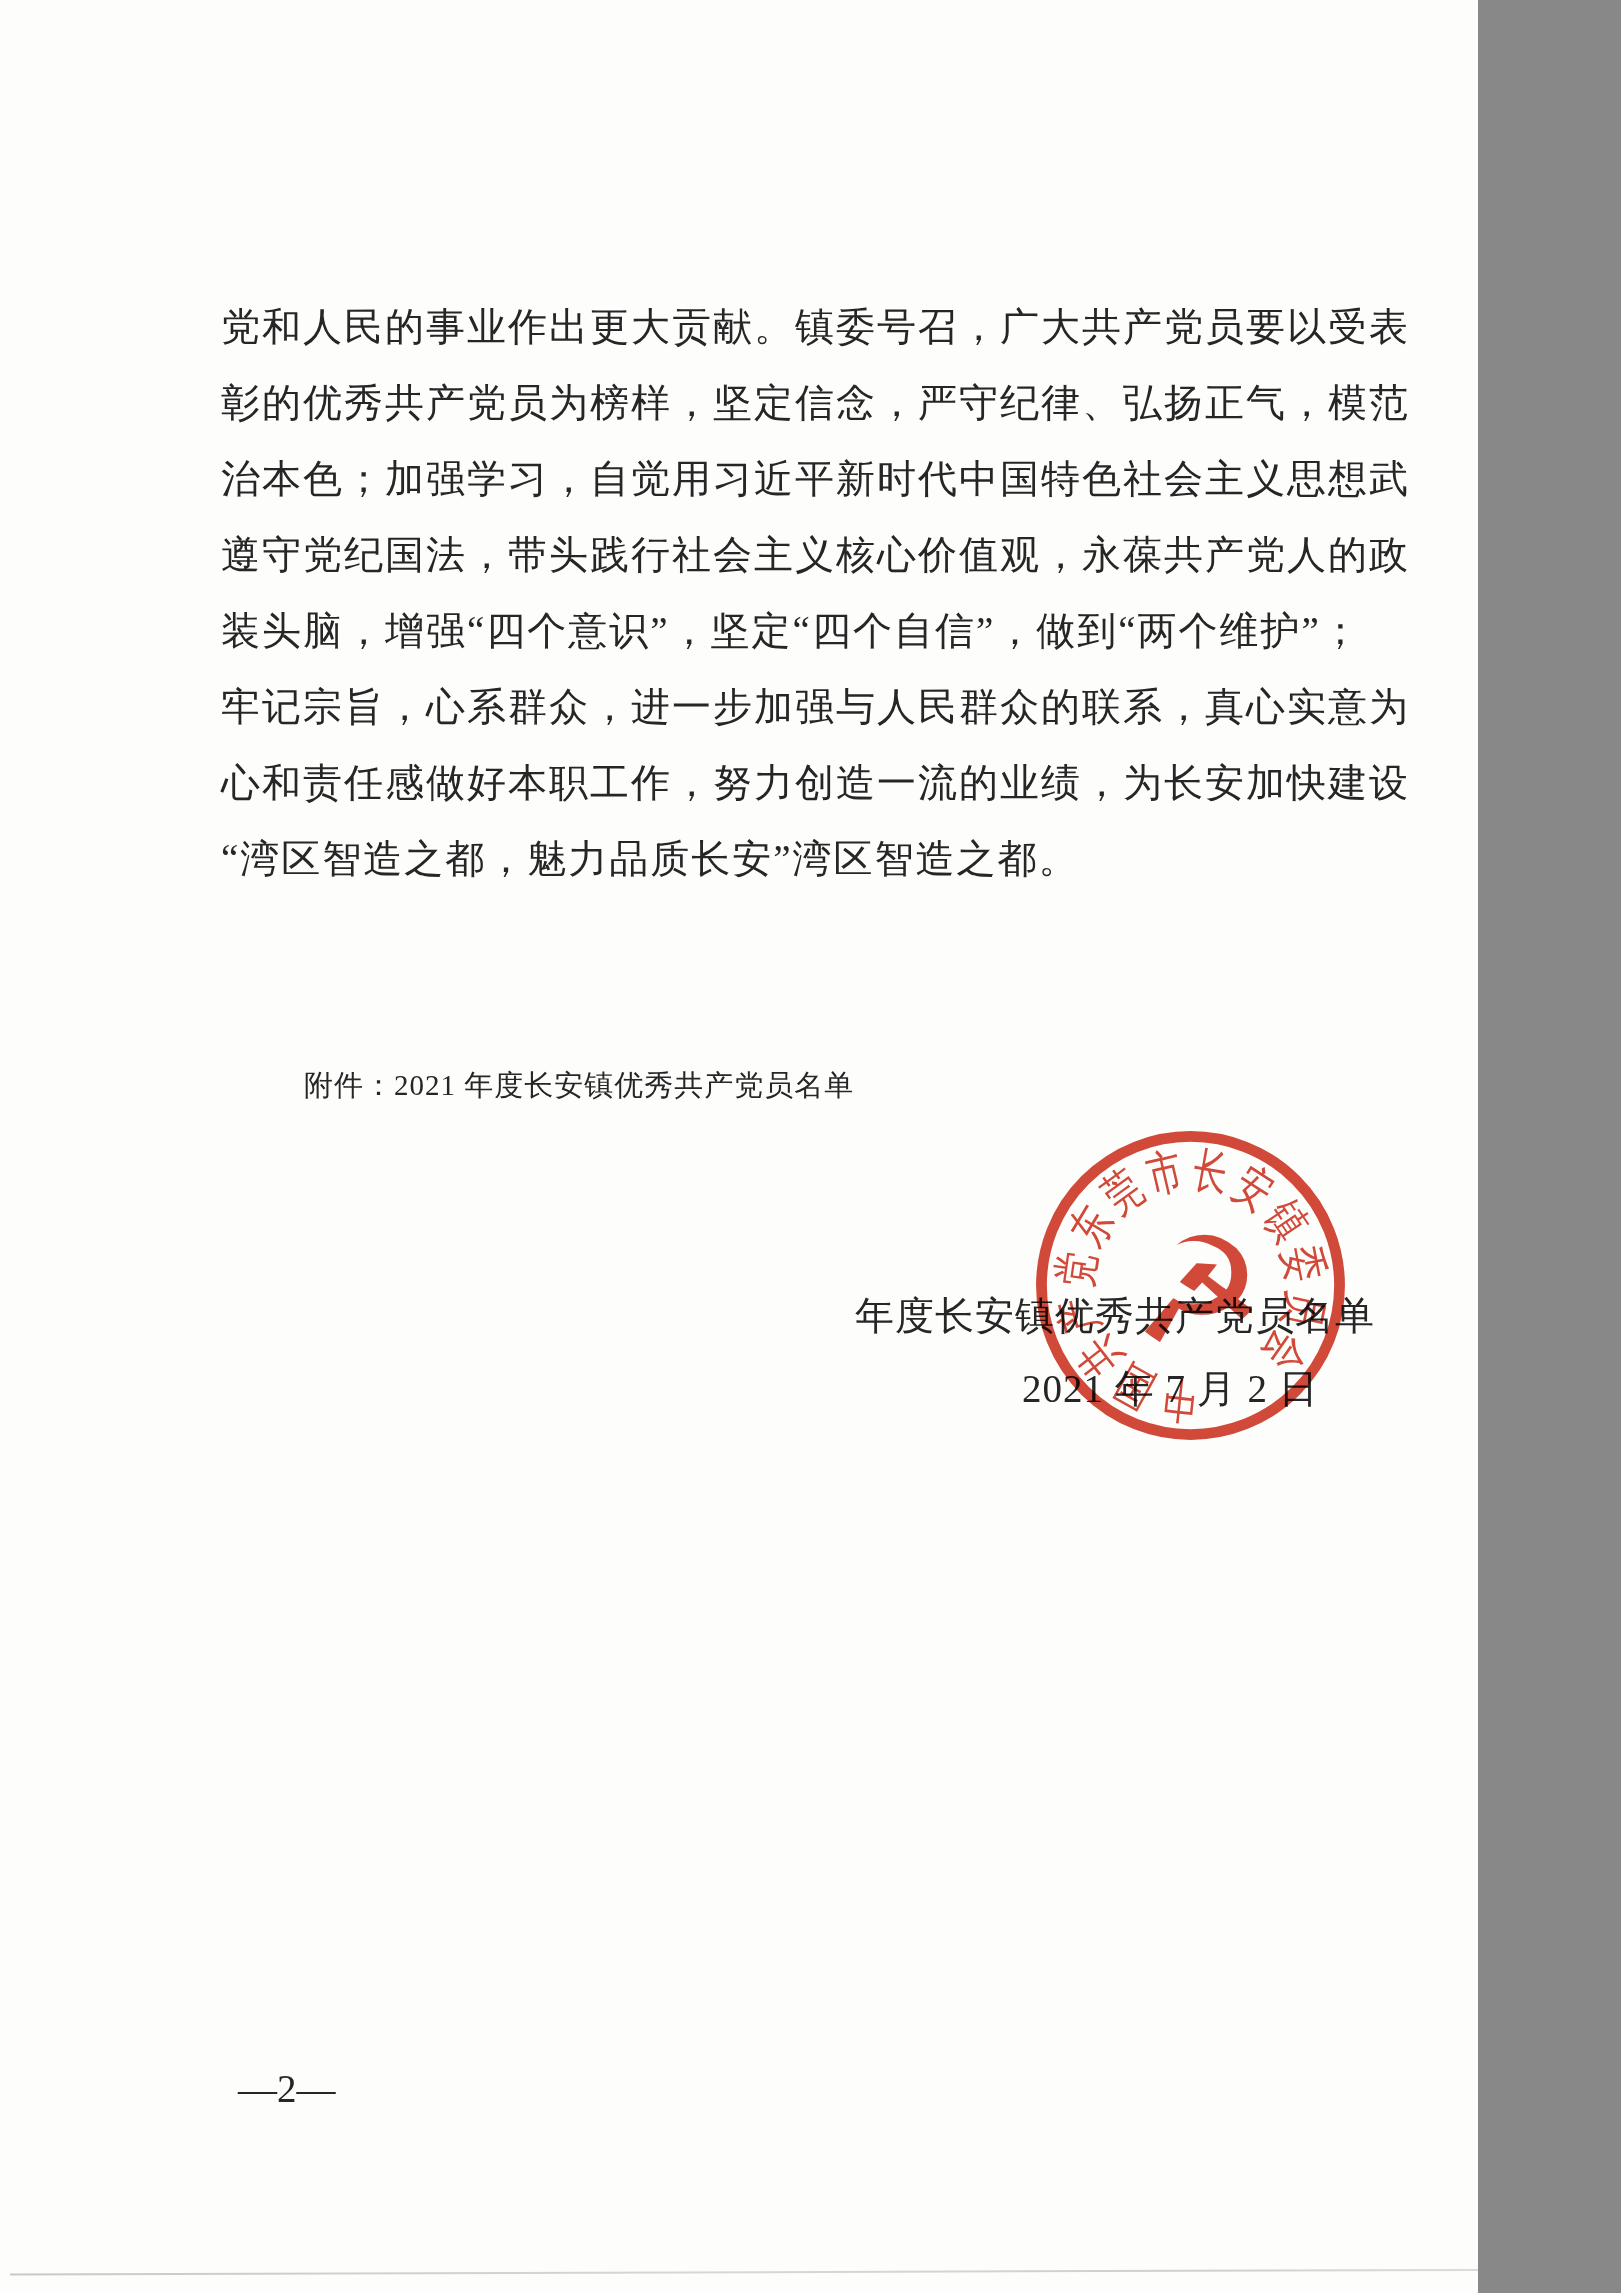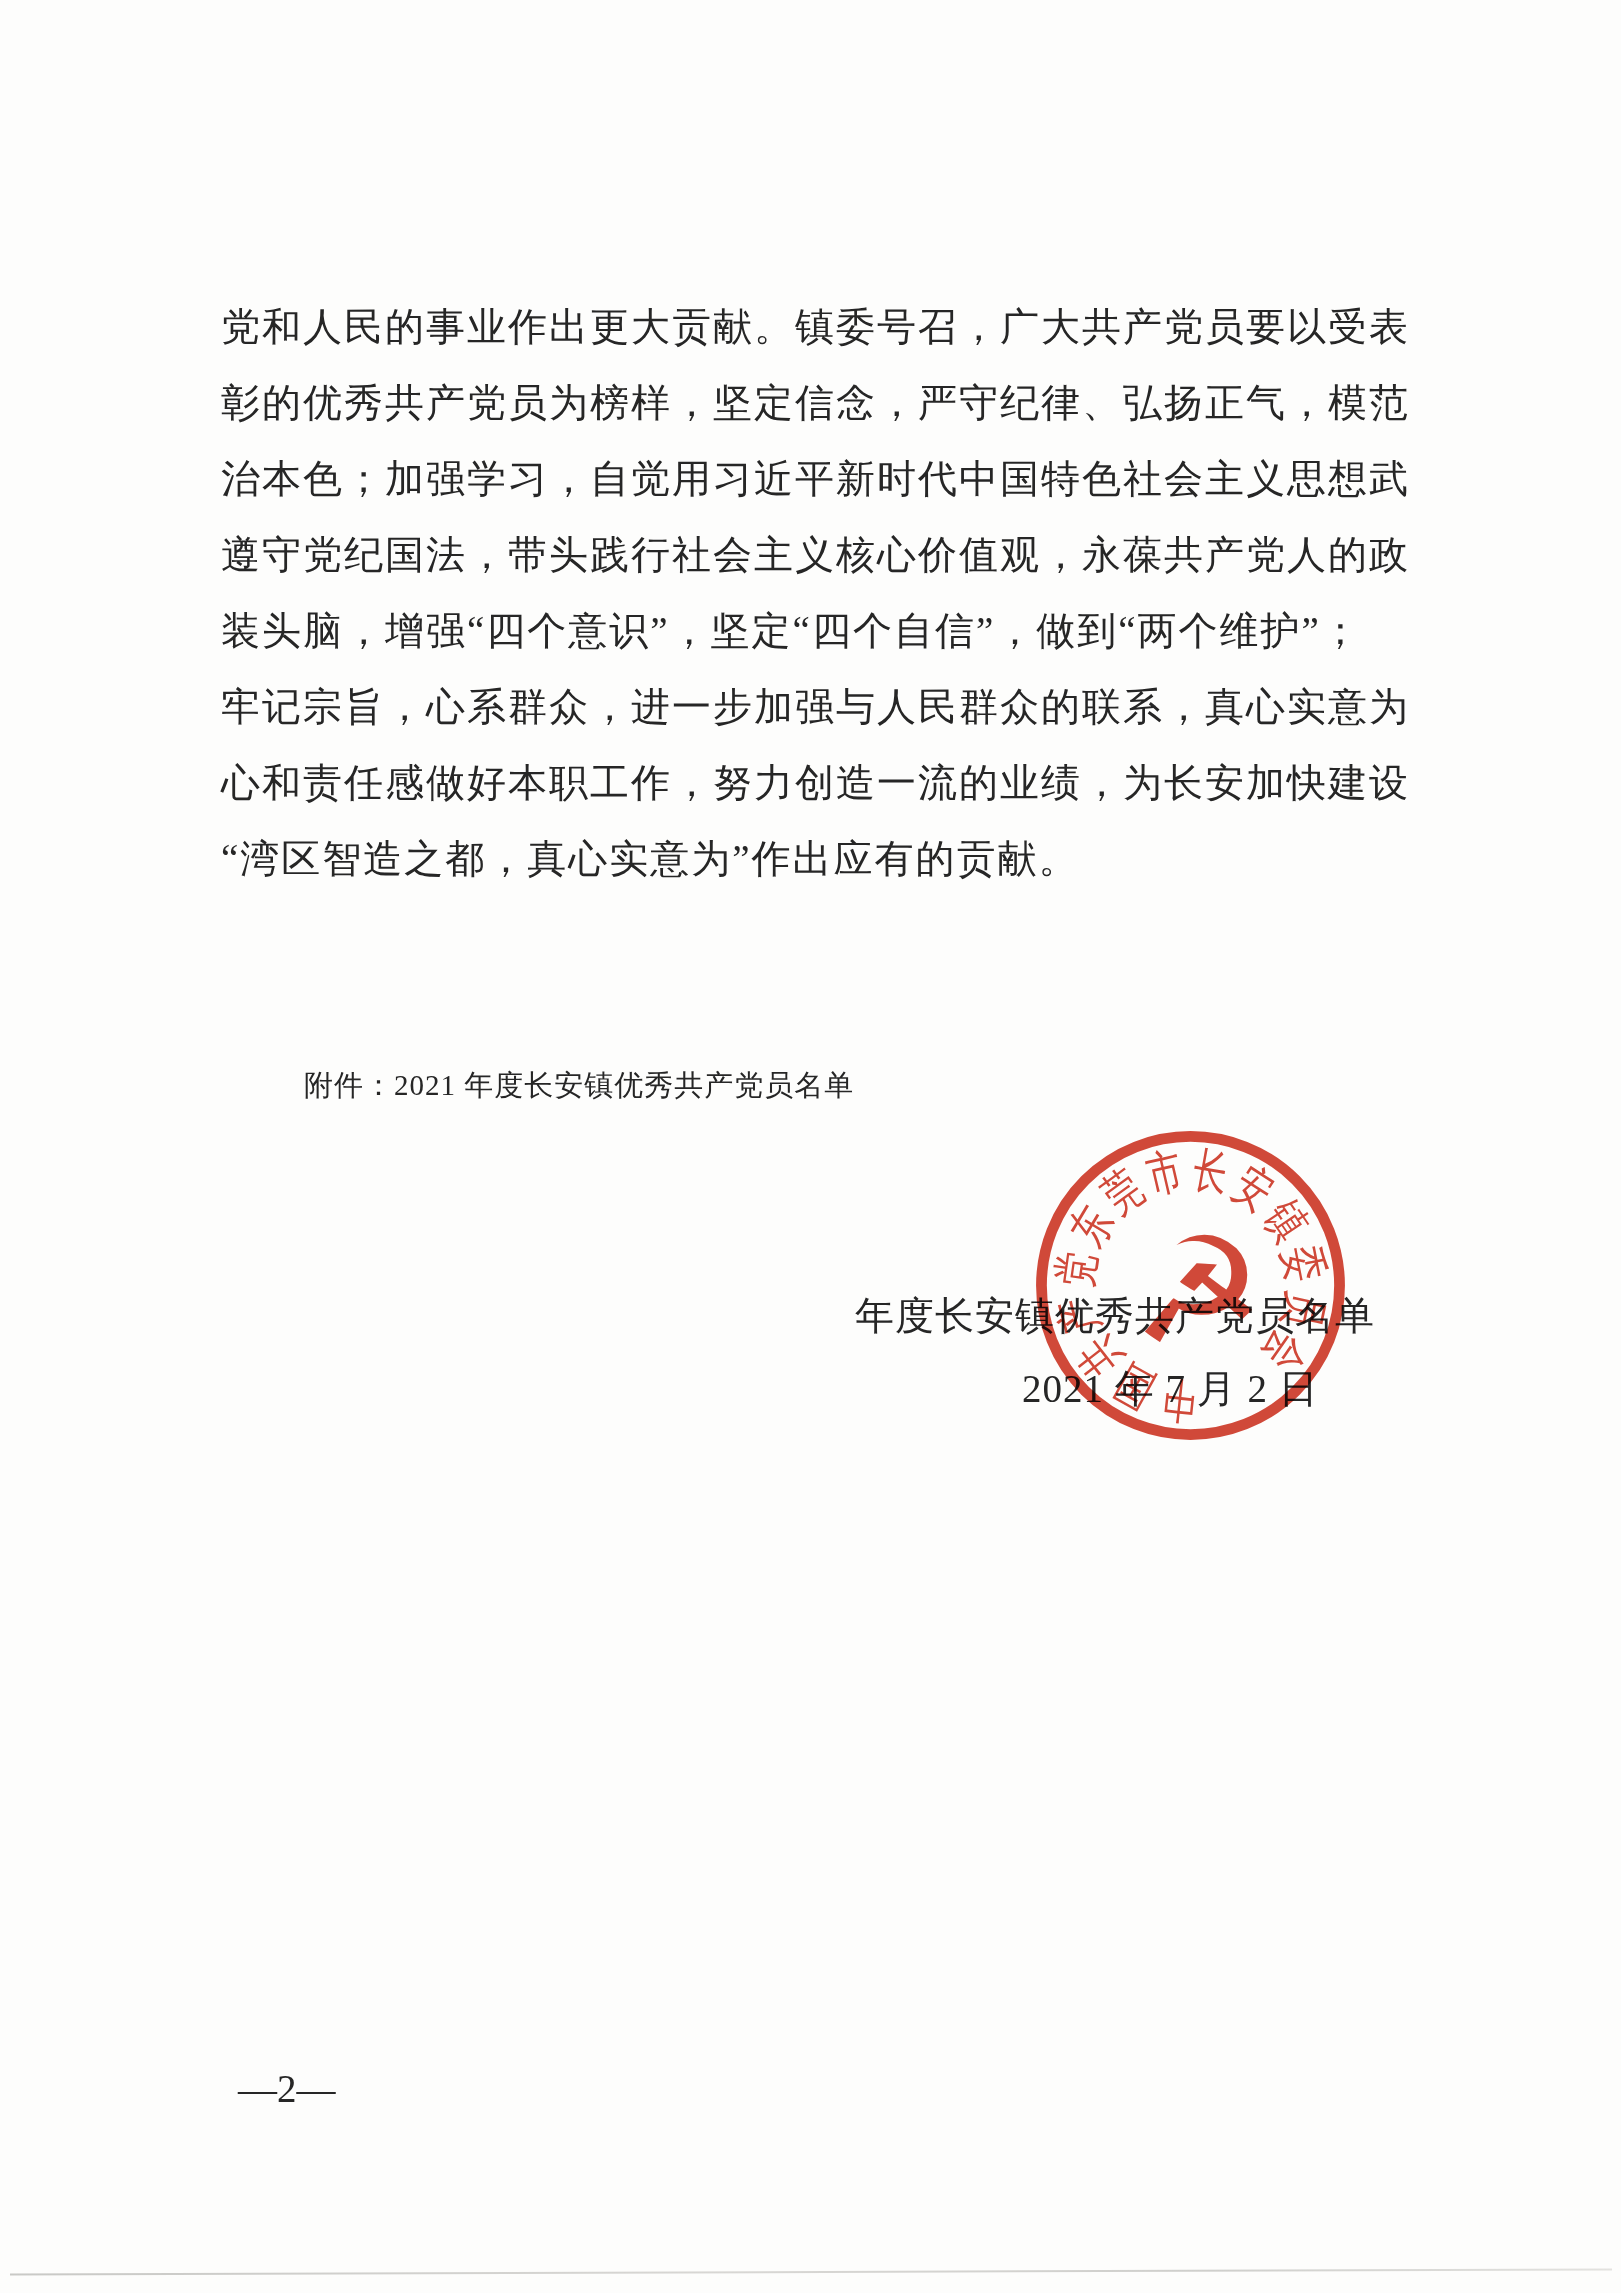--- a/index.html
+++ b/index.html
@@ -1,18 +1,18 @@
 <!DOCTYPE html>
 <html><head>
 <meta charset="utf-8">
 <style>
   html,body { margin:0; padding:0; background:#888; }
   .page {
     position:relative;
-    width:1621px; height:2294px;
+    width:1478px; height:2294px;
     background:#fdfdfc;
     overflow:hidden;
     font-family:"Liberation Serif","DejaVu Serif",serif;
     color:#262626;
   }
   .body-text {
     position:absolute;
     left:221px; top:289px;
     width:1206px;
   }
@@ -91,21 +91,21 @@
 <div class="page">
 
   <div class="body-text">
     <div class="line">党和人民的事业作出更大贡献。镇委号召，广大共产党员要以受表</div>
     <div class="line">彰的优秀共产党员为榜样，坚定信念，严守纪律、弘扬正气，模范</div>
     <div class="line">治本色；加强学习，自觉用习近平新时代中国特色社会主义思想武</div>
     <div class="line">遵守党纪国法，带头践行社会主义核心价值观，永葆共产党人的政</div>
     <div class="line">装头脑，增强“四个意识”，坚定“四个自信”，做到“两个维护”；</div>
     <div class="line">牢记宗旨，心系群众，进一步加强与人民群众的联系，真心实意为</div>
     <div class="line">心和责任感做好本职工作，努力创造一流的业绩，为长安加快建设</div>
-    <div class="line">“湾区智造之都，真心实意为”作出应有的贡献。</div>
+    <div class="line">“湾区智造之都，魅力品质长安”湾区智造之都。</div>
   </div>
 
   <div class="attachment">附件：2021 年度长安镇优秀共产党员名单</div>
 
   <div class="signature">年度长安镇优秀共产党员名单</div>
 
   <div class="date-line">2021 年 7 月 2 日</div>
 
   <div class="seal">
     <svg viewBox="-180 -180 360 360" xmlns="http://www.w3.org/2000/svg">

